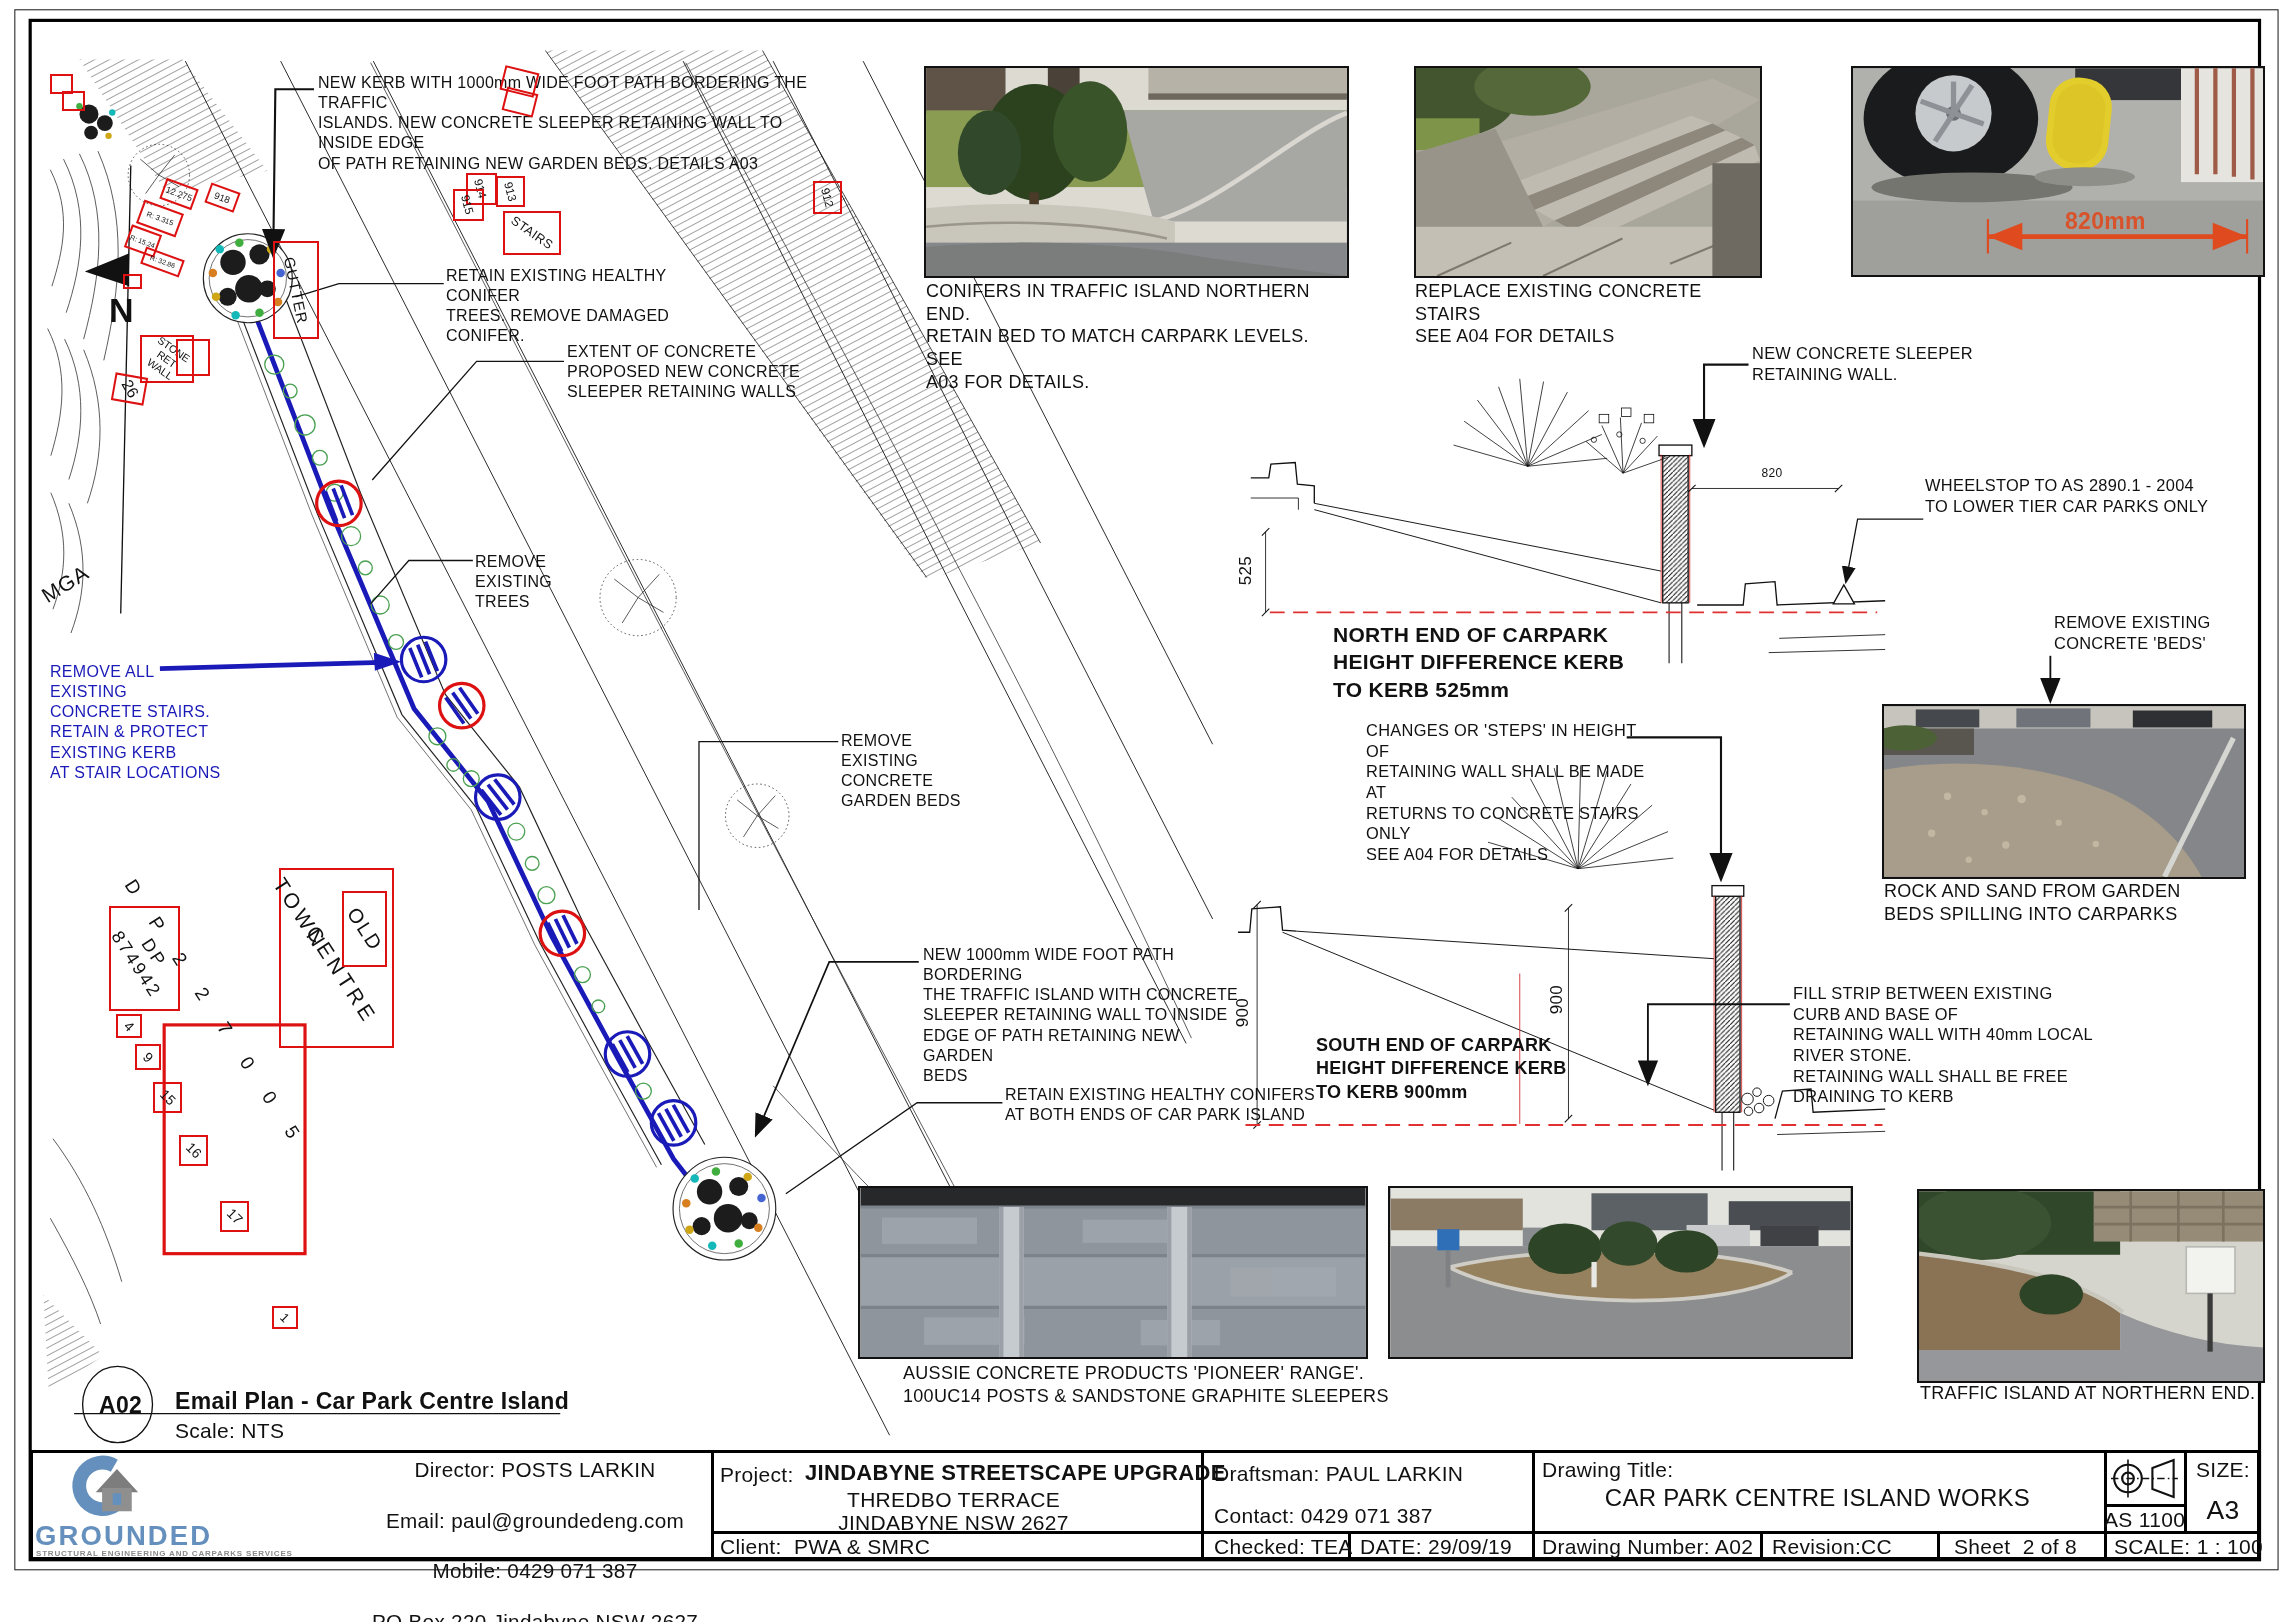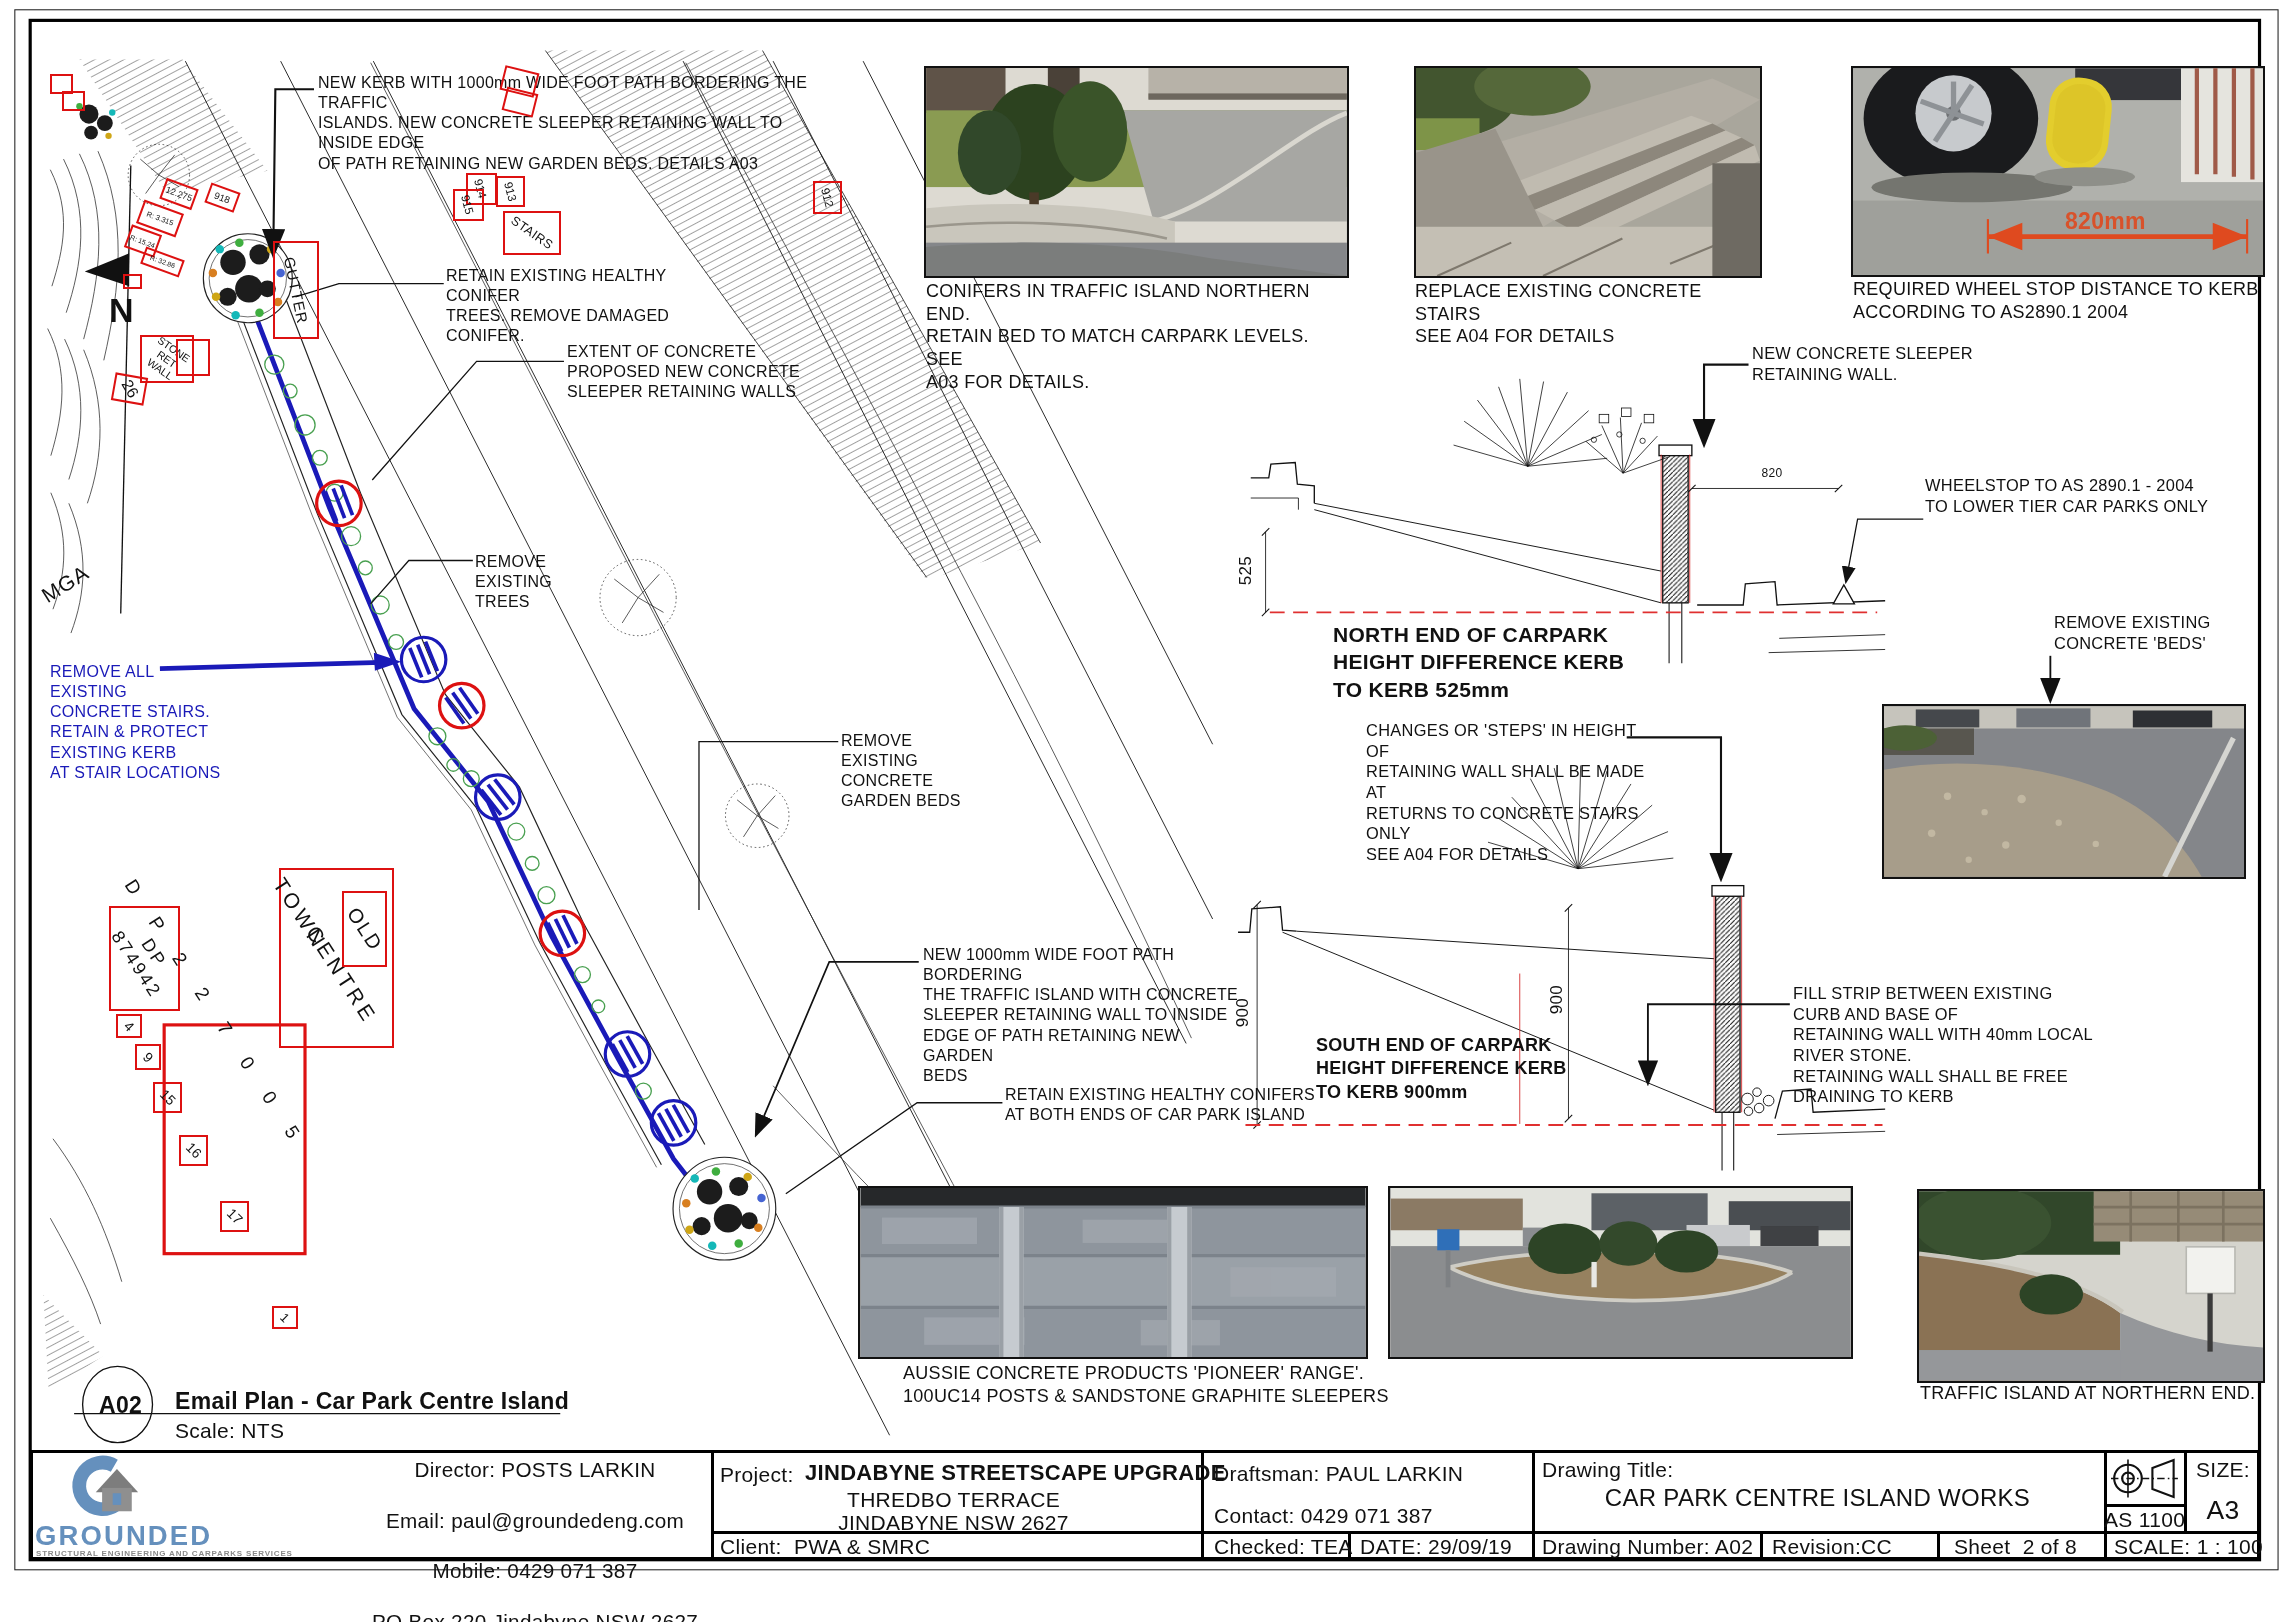--- a/index.html
+++ b/index.html
@@ -544,22 +544,20 @@
     <g>
       <line x1="255" y1="318" x2="745" y2="318" stroke="#df4a1f" stroke-width="9"></line>
       <polygon points="255,318 320,292 320,344" fill="#df4a1f"></polygon>
       <polygon points="745,318 680,292 680,344" fill="#df4a1f"></polygon>
       <line x1="255" y1="285" x2="255" y2="350" stroke="#df4a1f" stroke-width="4"></line>
       <line x1="745" y1="285" x2="745" y2="350" stroke="#df4a1f" stroke-width="4"></line>
     </g>
   </svg>
   <div class="t bold" style="left:212px;top:139px;font-size:23px;color:#df4a1f;opacity:.9;">820mm</div>
 </div>
-<div class="t cap" style="left:1853px;top:278px;width:413px;">REQUIRED WHEEL STOP DISTANCE TO KERB
-ACCORDING TO  AS2890.1 2004</div>
 
 <div class="photo" style="left:1882px;top:704px;width:360px;height:171px;">
   <svg width="360" height="171" viewBox="0 0 680 322">
     <rect width="680" height="322" fill="#84868a"></rect>
     <rect x="0" y="0" width="680" height="42" fill="#c6c4bc"></rect>
     <rect x="60" y="6" width="120" height="34" fill="#45484c"></rect>
     <rect x="250" y="4" width="140" height="36" fill="#70747a"></rect>
     <rect x="470" y="8" width="150" height="32" fill="#2e3034"></rect>
     <rect x="0" y="42" width="170" height="50" fill="#58564f"></rect>
     <ellipse cx="40" cy="60" rx="60" ry="24" fill="#4c6136"></ellipse>
@@ -570,20 +568,22 @@
           <circle cx="260" cy="175" r="8"></circle>
       <circle cx="330" cy="220" r="6"></circle>
           <circle cx="90" cy="240" r="7"></circle>
           <circle cx="230" cy="262" r="7"></circle>
       <circle cx="400" cy="260" r="6"></circle>
           <circle cx="160" cy="290" r="6"></circle>
     </g>
     <line x1="530" y1="322" x2="660" y2="60" stroke="#d5d5d1" stroke-width="10"></line>
   </svg>
 </div>
+<div class="t cap" style="left:1884px;top:880px;width:339px;">ROCK AND SAND FROM GARDEN
+BEDS SPILLING INTO CARPARKS</div>
 
 <div class="photo" style="left:858px;top:1186px;width:506px;height:169px;">
   <svg width="506" height="169" viewBox="0 0 955 320">
     <rect width="955" height="320" fill="#9aa1a8"></rect>
     <rect x="0" y="0" width="955" height="36" fill="#26282a"></rect>
     <g fill="#8e959d">
       <rect x="0" y="36" width="955" height="92"></rect>
       <rect x="0" y="226" width="955" height="94"></rect>
     </g>
     <g stroke="#7c838b" stroke-width="6">

